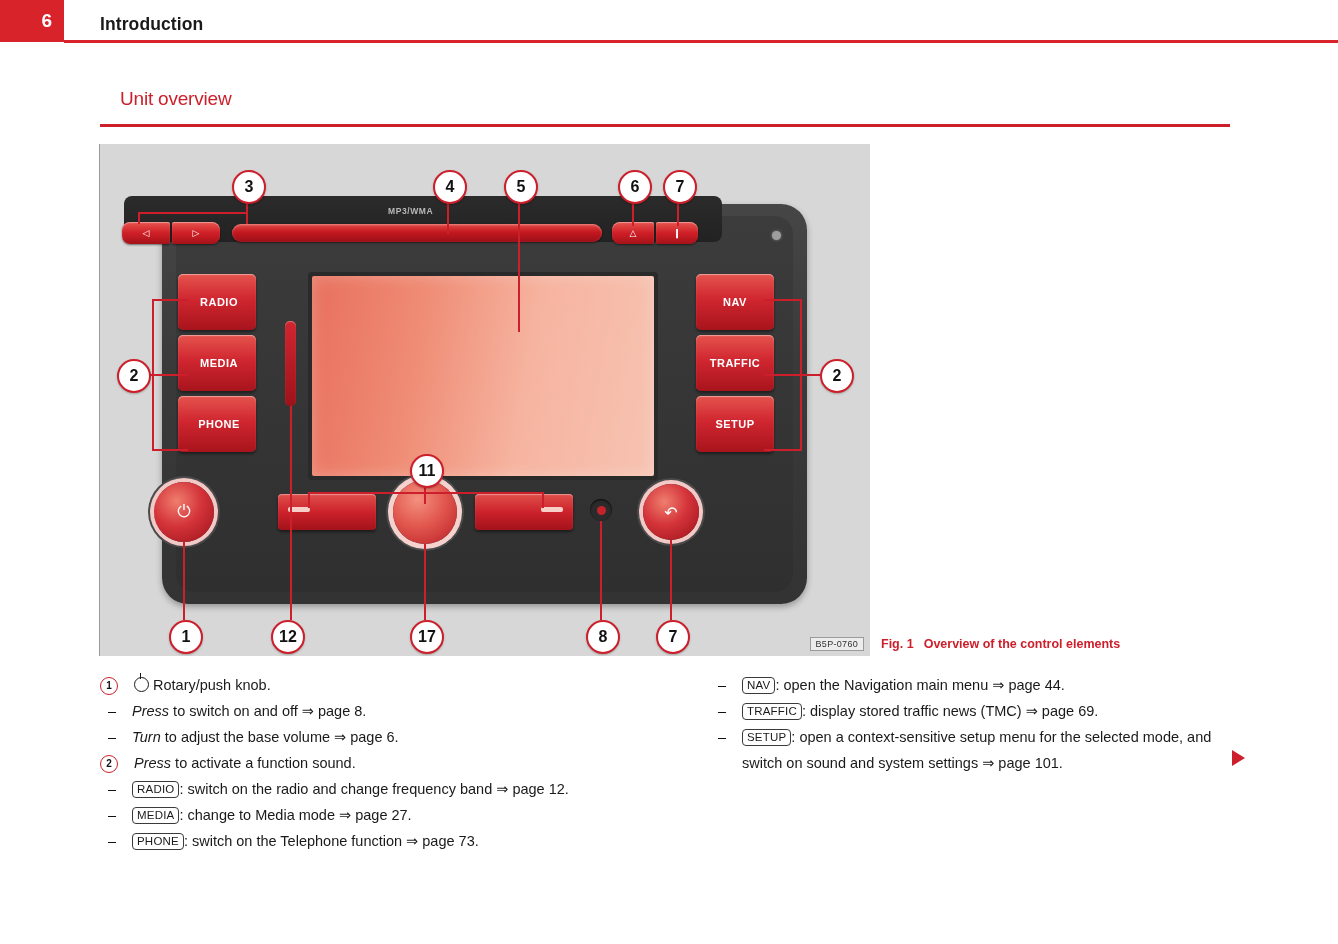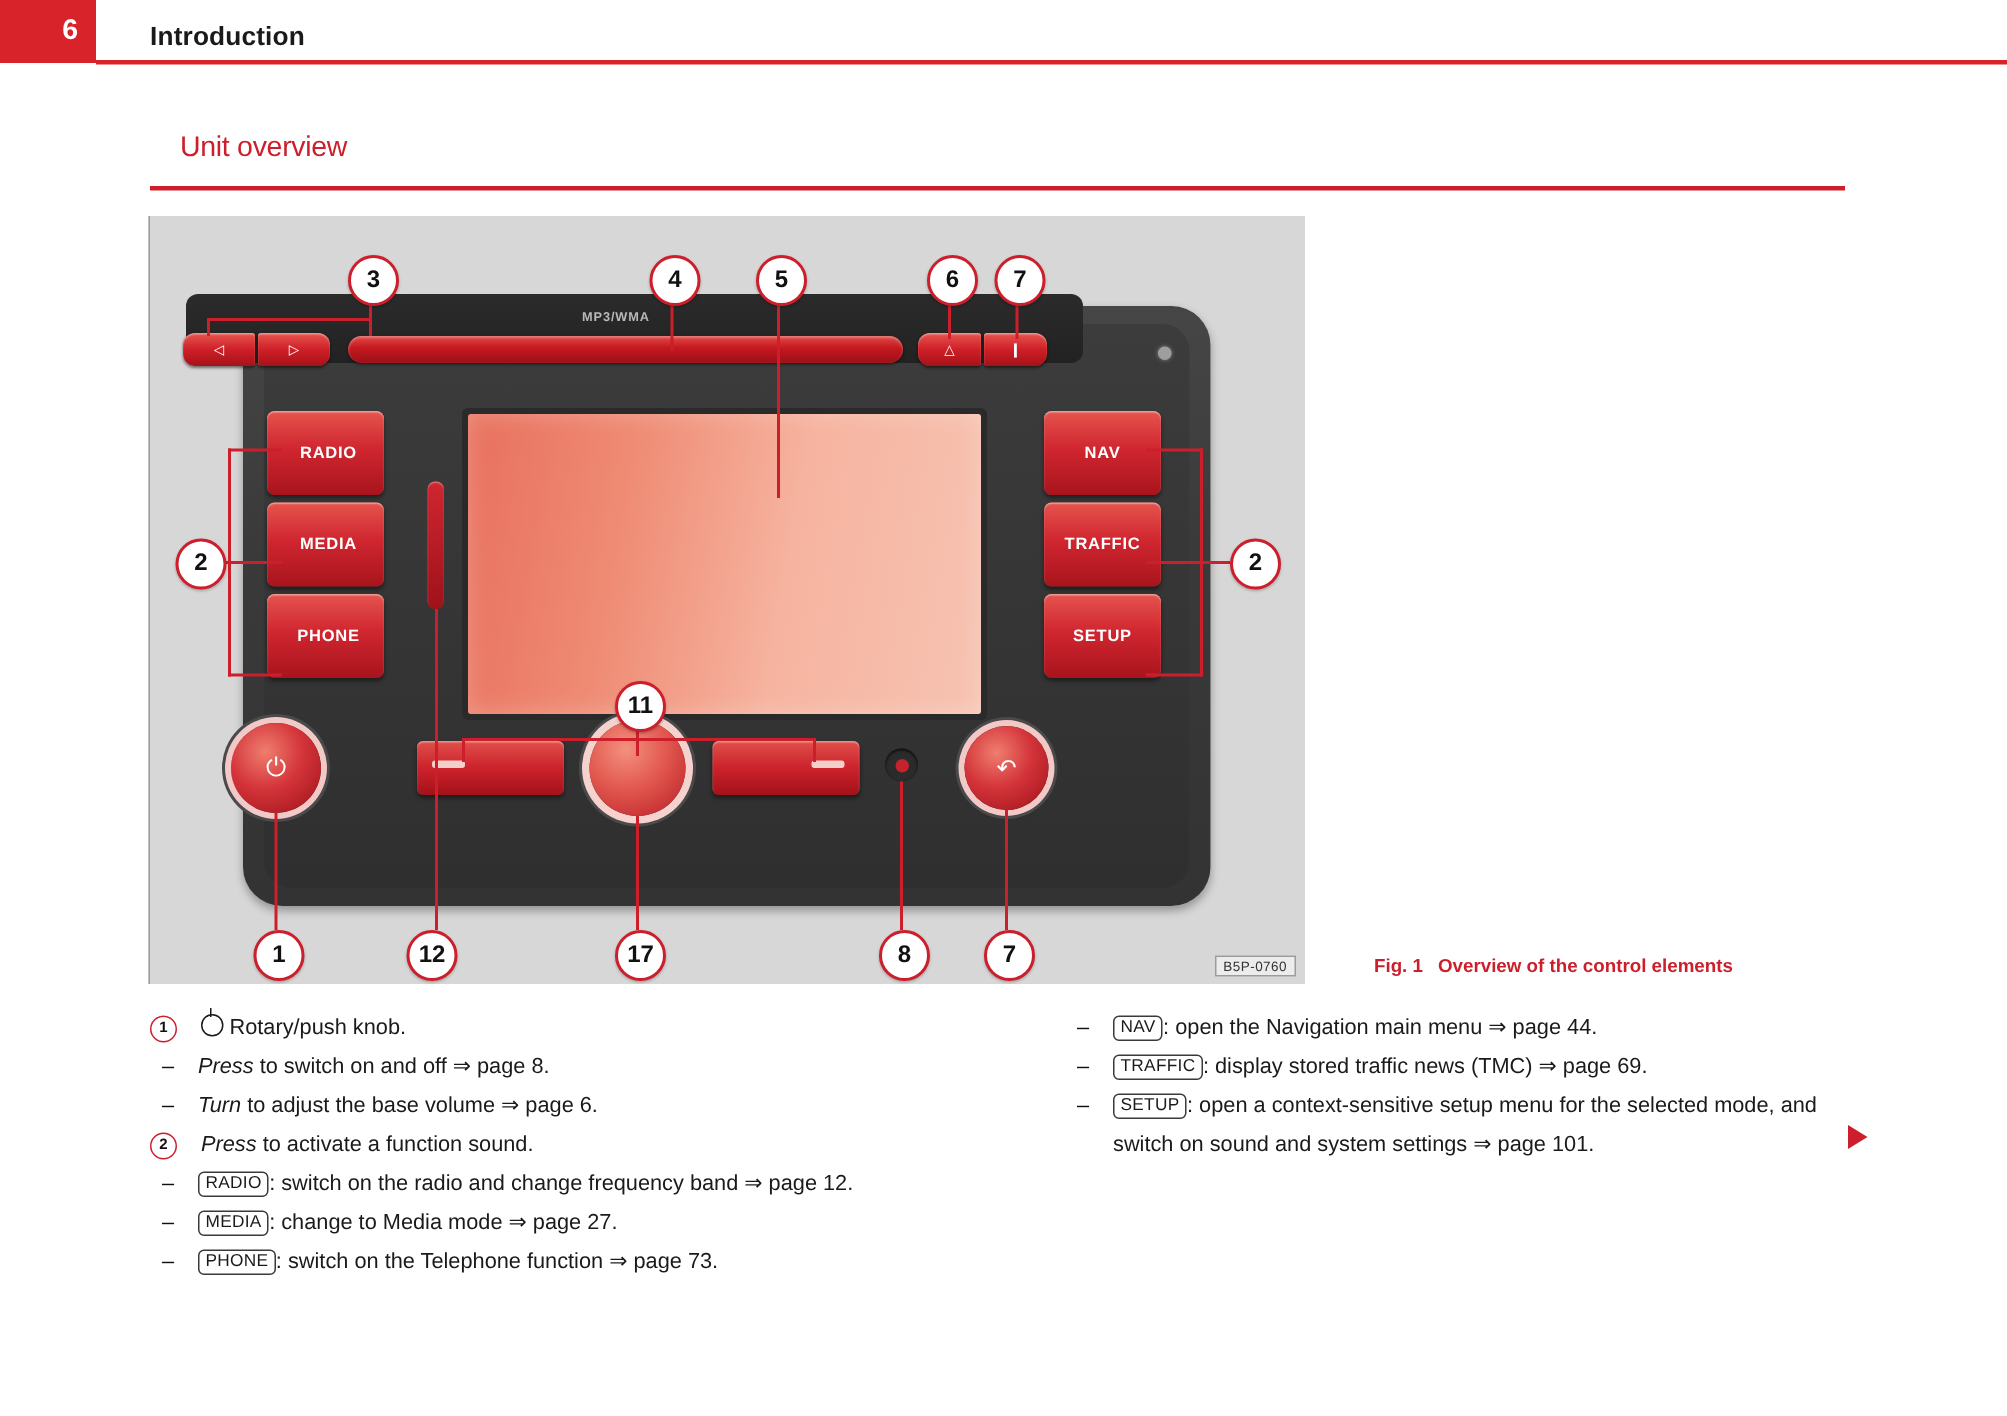--- a/index.html
+++ b/index.html
@@ -323,21 +323,20 @@
   .lead.h { height: 2px; }
 
   
   .fig-caption {
     position: absolute;
     left: 881px;
     top: 637px;
     font-size: 12.5px;
     font-weight: bold;
     color: #cc1f2b;
-    margin-left: 35px;
   }
   .fig-caption .fignum { margin-right: 10px; }
 
   
   .col {
     position: absolute;
     font-size: 14.5px;
     line-height: 26px;
     color: #1a1a1a;
   }

